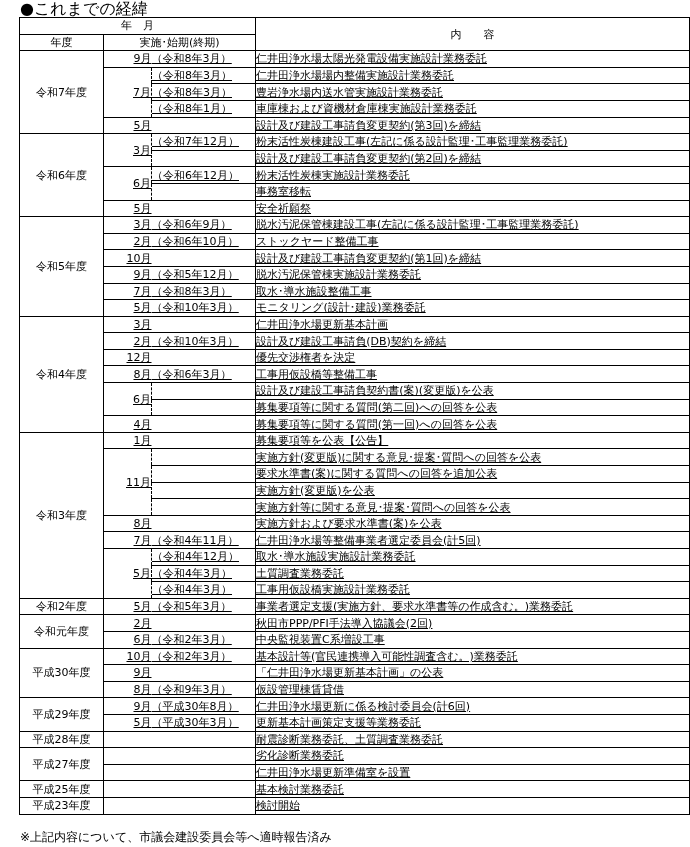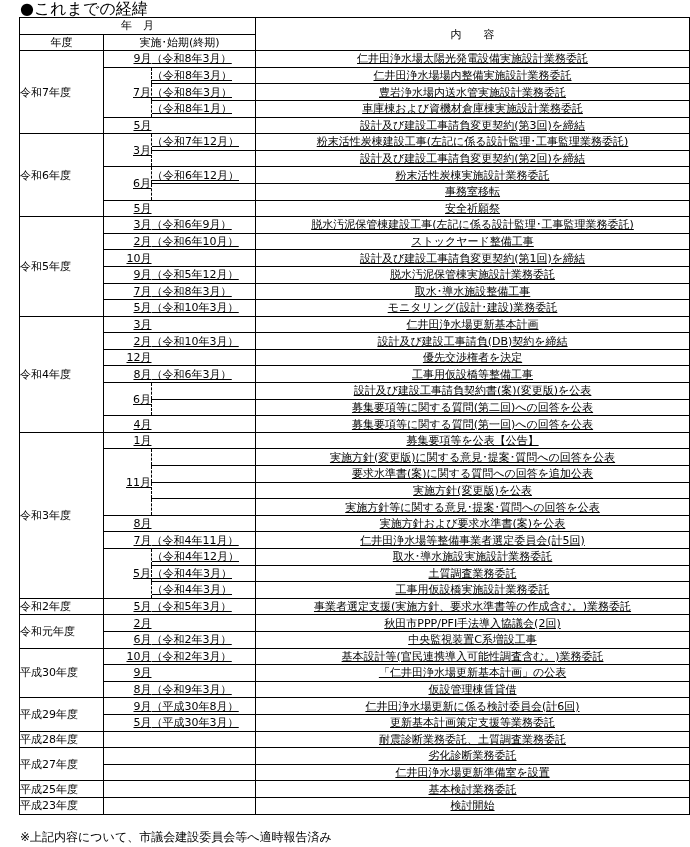--- a/index.html
+++ b/index.html
@@ -5,24 +5,24 @@
   html, body { margin:0; padding:0; background:#ffffff; }
   body { width:690px; height:847px; position:relative; overflow:hidden;
          font-family:"DejaVu Sans", "Liberation Sans", sans-serif; color:#000; }
   .title { position:absolute; left:20px; top:1px; font-size:16px; line-height:15px; }
   .note { position:absolute; left:20px; top:830px; font-size:12px; line-height:15px; }
   table.hist { position:absolute; left:19px; top:17px; width:670px;
                border-collapse:collapse; table-layout:fixed; font-size:11px; }
   table.hist td, table.hist th { border:1px solid #000; padding:0; height:15.6px;
                line-height:15px; font-weight:normal; white-space:nowrap; overflow:hidden; }
   th.h { text-align:center; }
-  td.year { vertical-align:middle; }
+  td.year { text-align:center; vertical-align:middle; }
   td.mon { text-align:right; padding-right:2px; }
   td.per { text-align:left; padding-left:1px;text-decoration:underline; }
-  td.content { text-align:center; padding-left:1px; }
+  td.content { text-align:left; padding-left:1px; }
   td.content span, td.mon span, td.per span, td.mon-full span, td.year span { text-decoration:underline; text-underline-offset:1px; }
   .dash-top { border-top:1px dashed #000 !important; }
   .dash-left { border-left:1px dashed #000 !important; }
   .nr { border-right:none !important; }
   .nl { border-left:none !important; }
 </style>
 </head>
 <body>
 
 <div class="title">●これまでの経緯</div>

